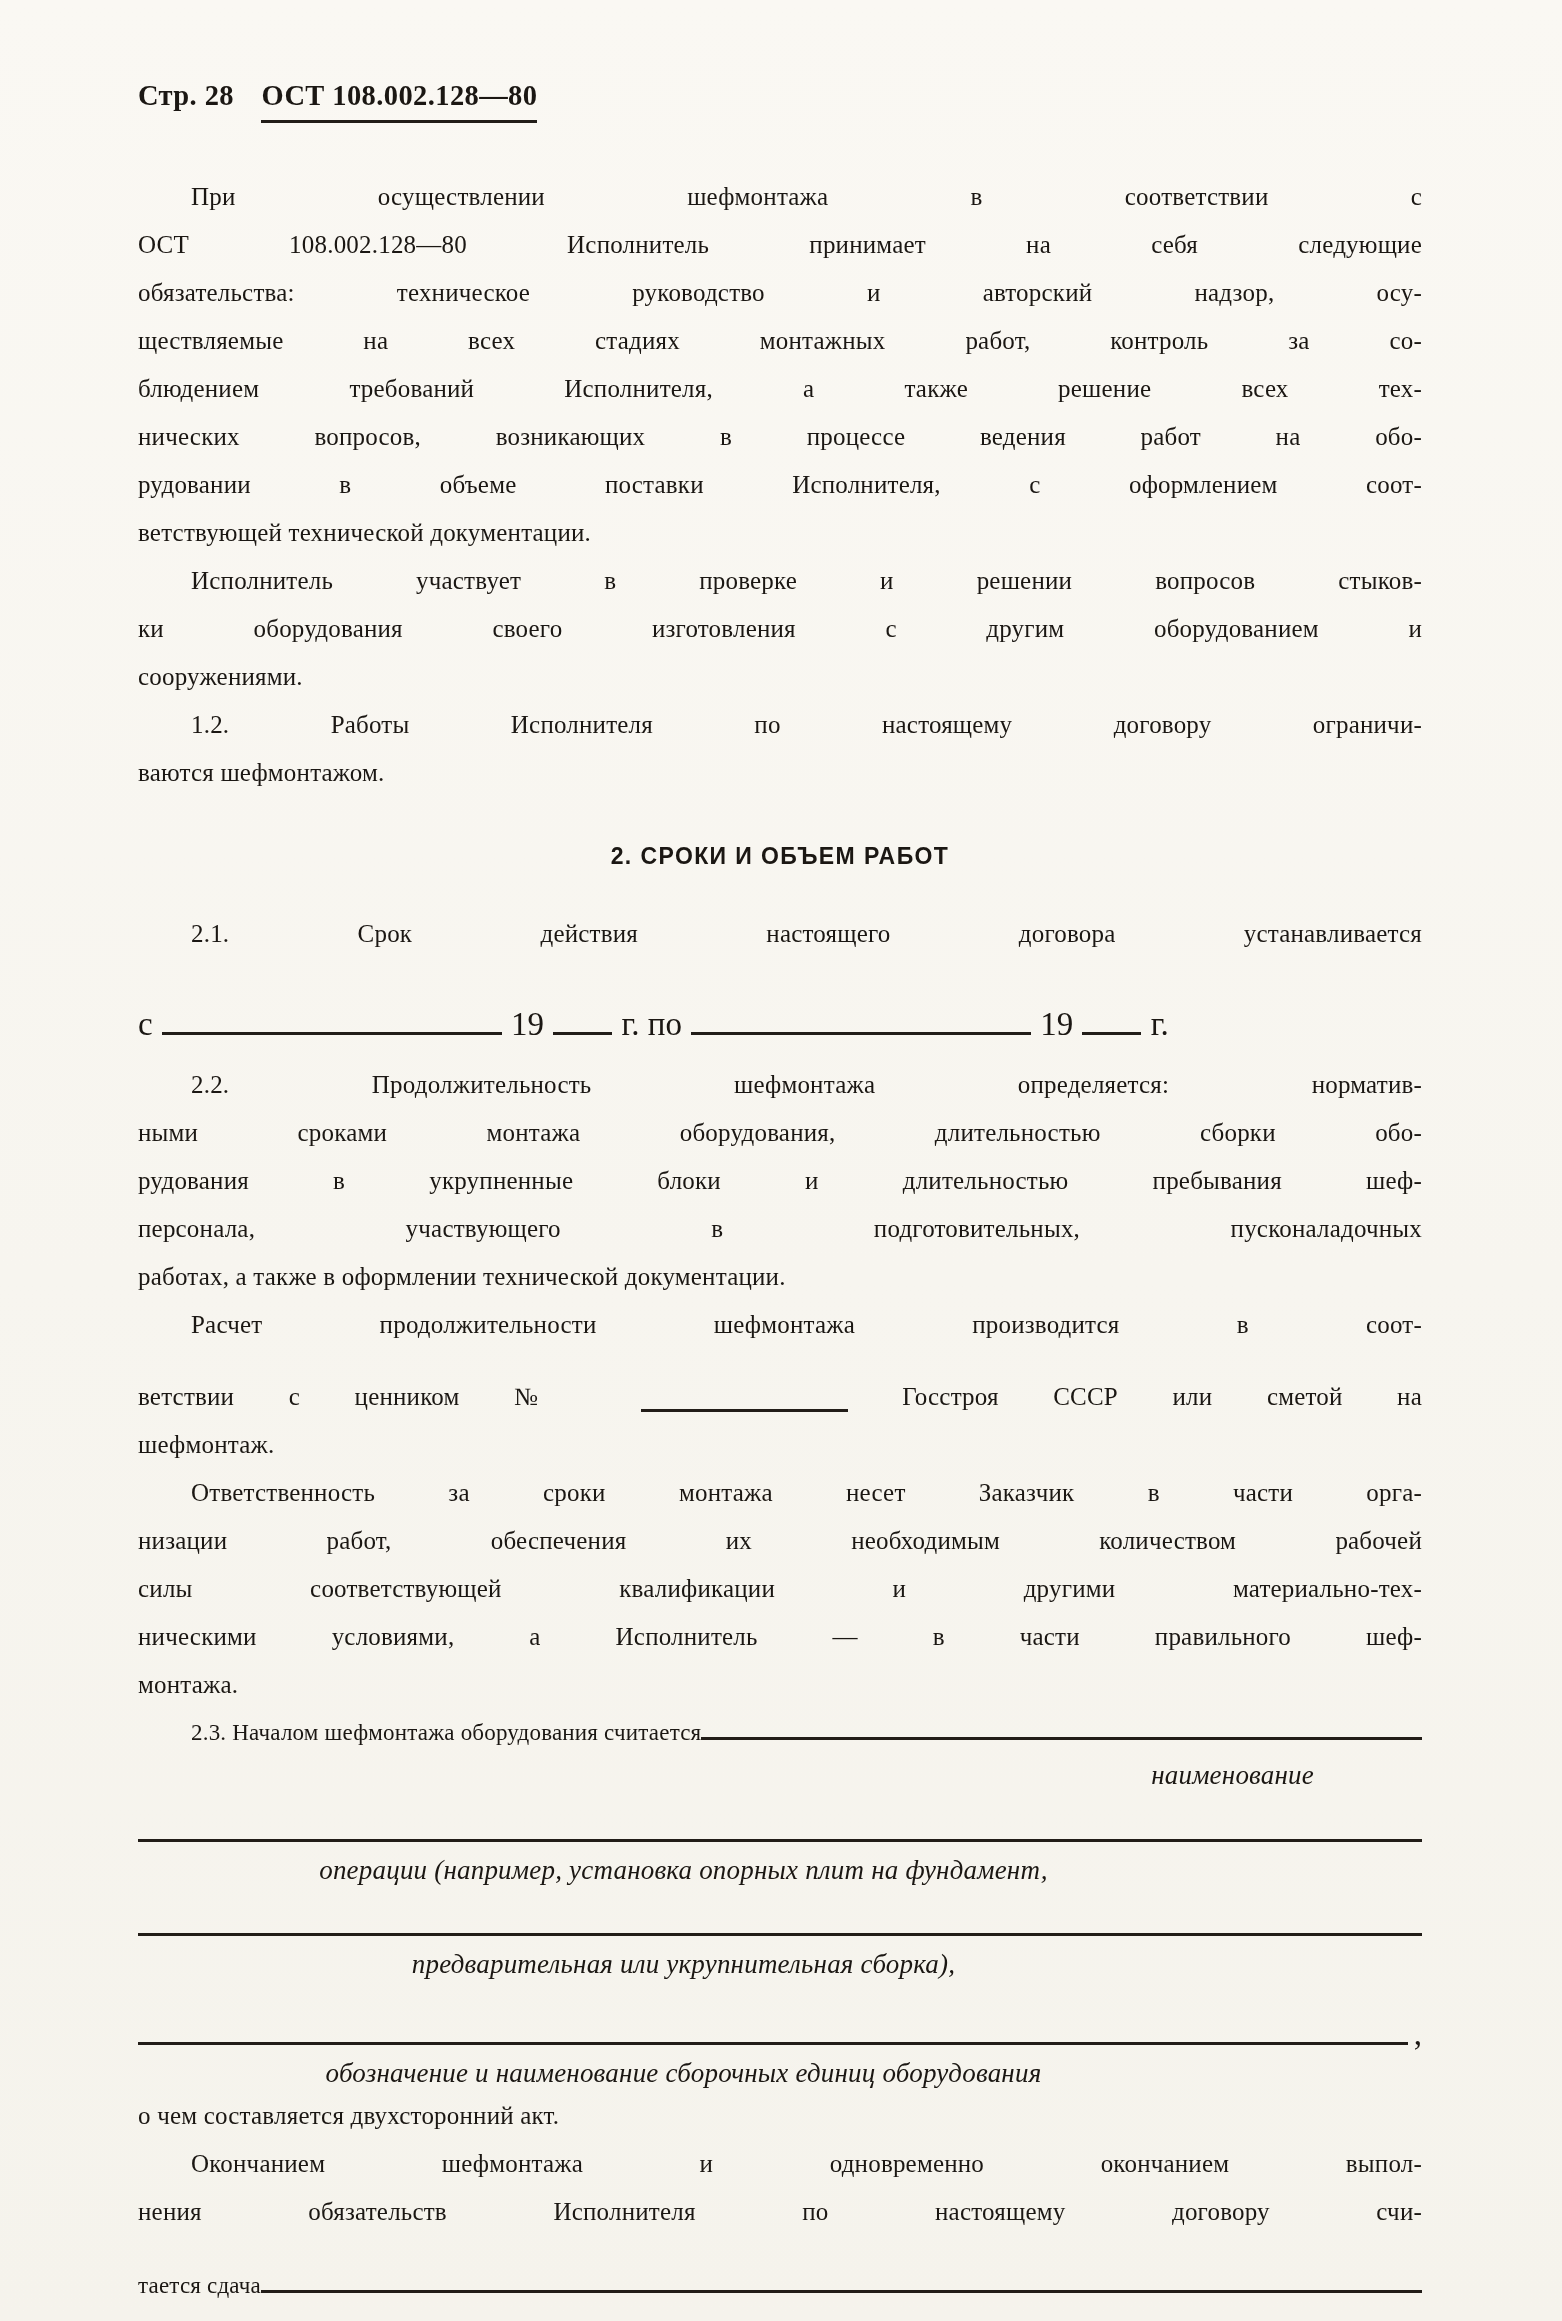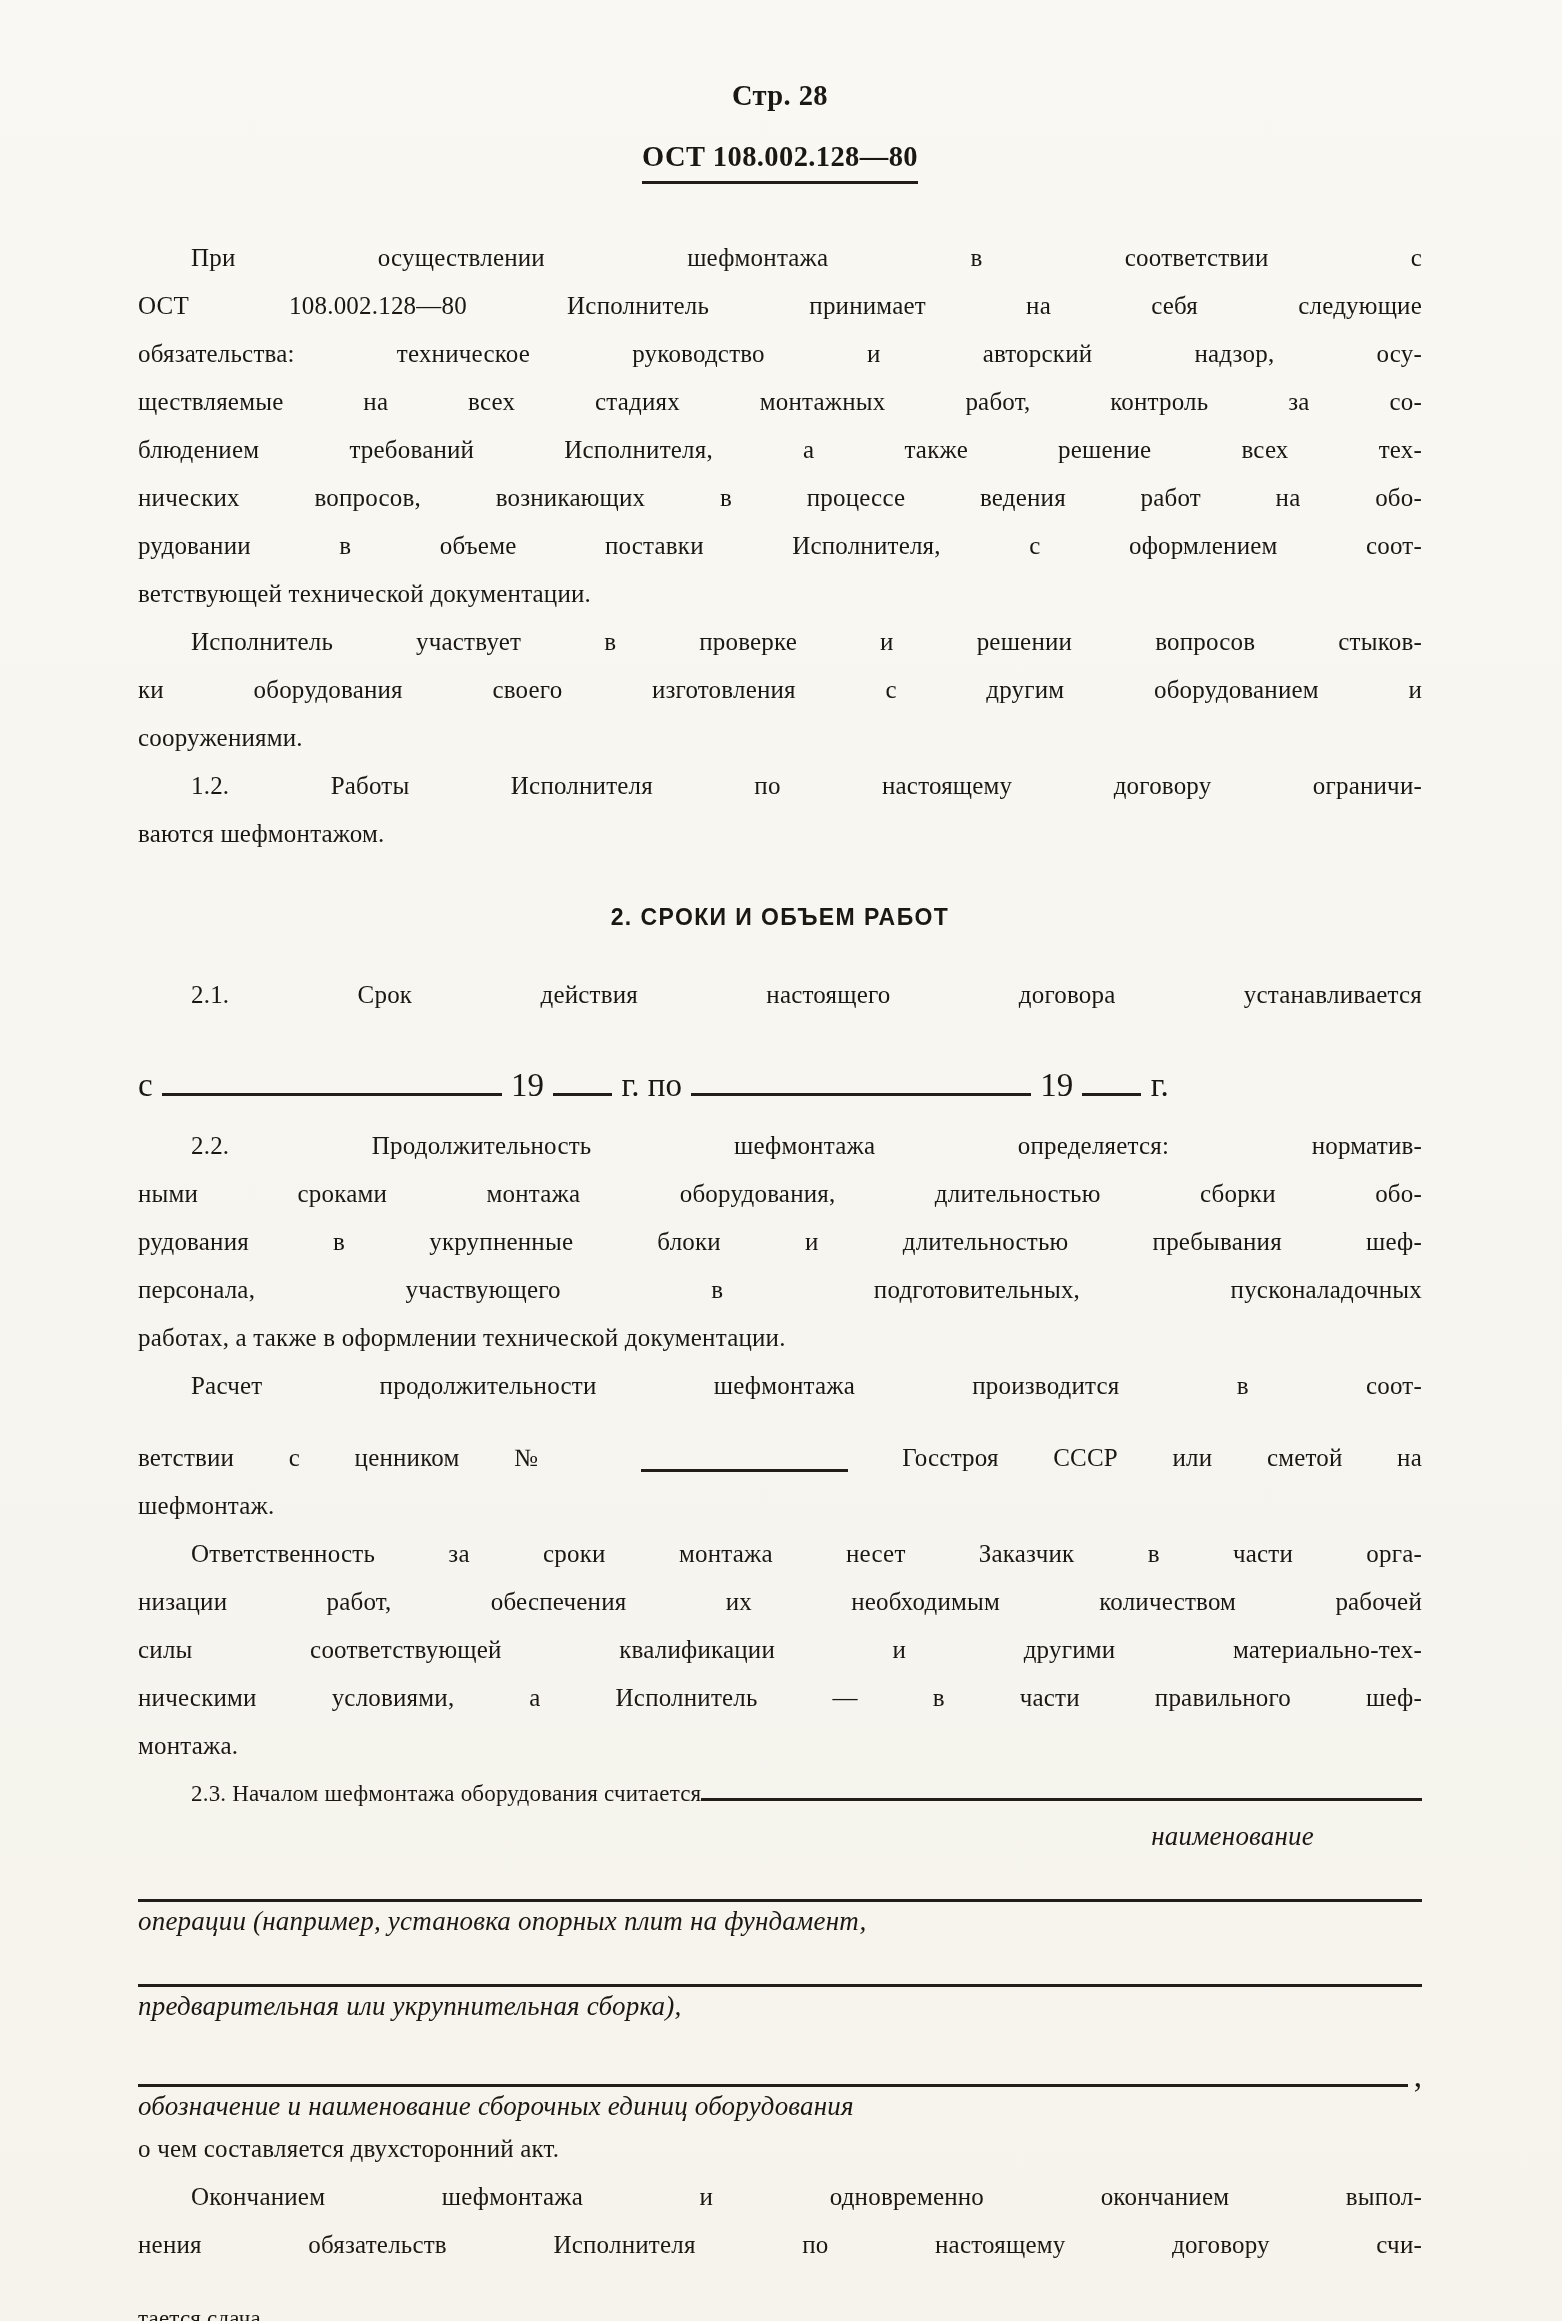--- a/index.html
+++ b/index.html
@@ -6,23 +6,23 @@
   html, body { width:1562px; background:#e9e6df; }
   .page {
     width:1562px; height:2322px;
     background:linear-gradient(180deg, #faf8f3 0%, #f7f5ef 55%, #f5f3ec 100%);
     color:#1b1713;
     font-family:"Liberation Serif","DejaVu Serif",serif;
     padding:79px 140px 37px 138px;
     overflow:hidden;
   }
   .hdr {
-    display:flex; align-items:center; gap:27.5px;
+    display:flex; align-items:flex-start; gap:27.5px;
     font-weight:bold; font-size:28.5px; line-height:33px;
-    margin-bottom:50px; letter-spacing:0.4px;flex-direction:column;
+    margin-bottom:50px; letter-spacing:0.4px;
   }
   .hdr .docnum { border-bottom:3.7px solid #221d18; padding-bottom:8.3px; }
   .para { font-size:25px; line-height:48px; letter-spacing:0.2px; }
   .ln { text-align:justify; }
   .jl { text-align-last:justify; }
   .ll { text-align-last:left; }
   .ind { text-indent:53px; }
   .heading {
     font-family:"Liberation Sans","DejaVu Sans",sans-serif;
     font-weight:bold; font-size:23px; letter-spacing:1.4px;
@@ -44,21 +44,21 @@
   }
   .calc2 { margin-top:24px; }
   .flexline {
     display:flex; align-items:baseline;
     font-size:23px; line-height:48px; letter-spacing:0.2px;
   }
   .flexline .lead { white-space:nowrap; }
   .pad-lead { padding-left:53px; }
   .cap { font-size:27px; line-height:37px; letter-spacing:0.2px;font-style:italic; }
   .cap-right { text-align:right; padding-right:108px; }
-  .cap-center { text-align:left; padding-right:193px; padding-top:1px; }
+  .cap-center { text-align:center; padding-right:193px; padding-top:10px; }
   .cap-center-full { text-align:center; padding-top:4.6px; }
   .fill-row { margin-top:40px; }
   .rule { border-bottom:3.7px solid #221d18; height:7.3px; }
   .rule-row { display:flex; align-items:flex-end; }
   .comma { font-size:33px; line-height:22px; padding-left:5.5px; }
   .end-blank-row { margin-top:26px; }
 </style>
 </head>
 <body>
 

